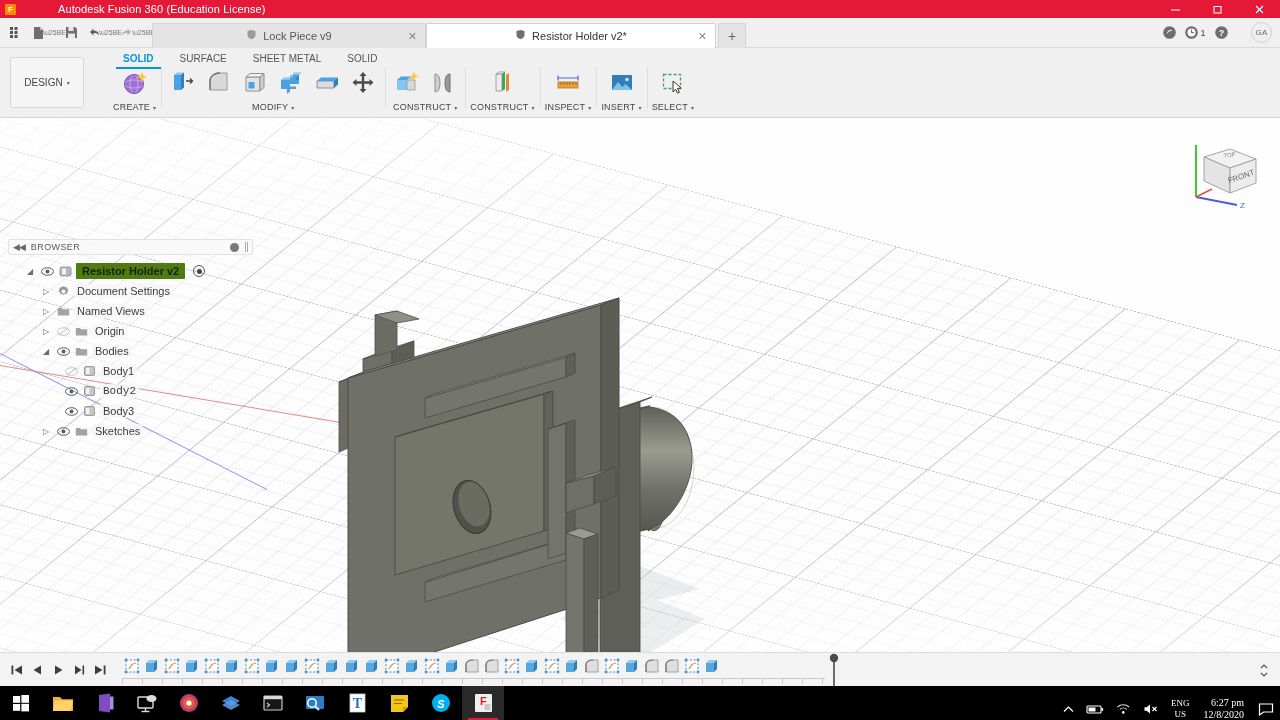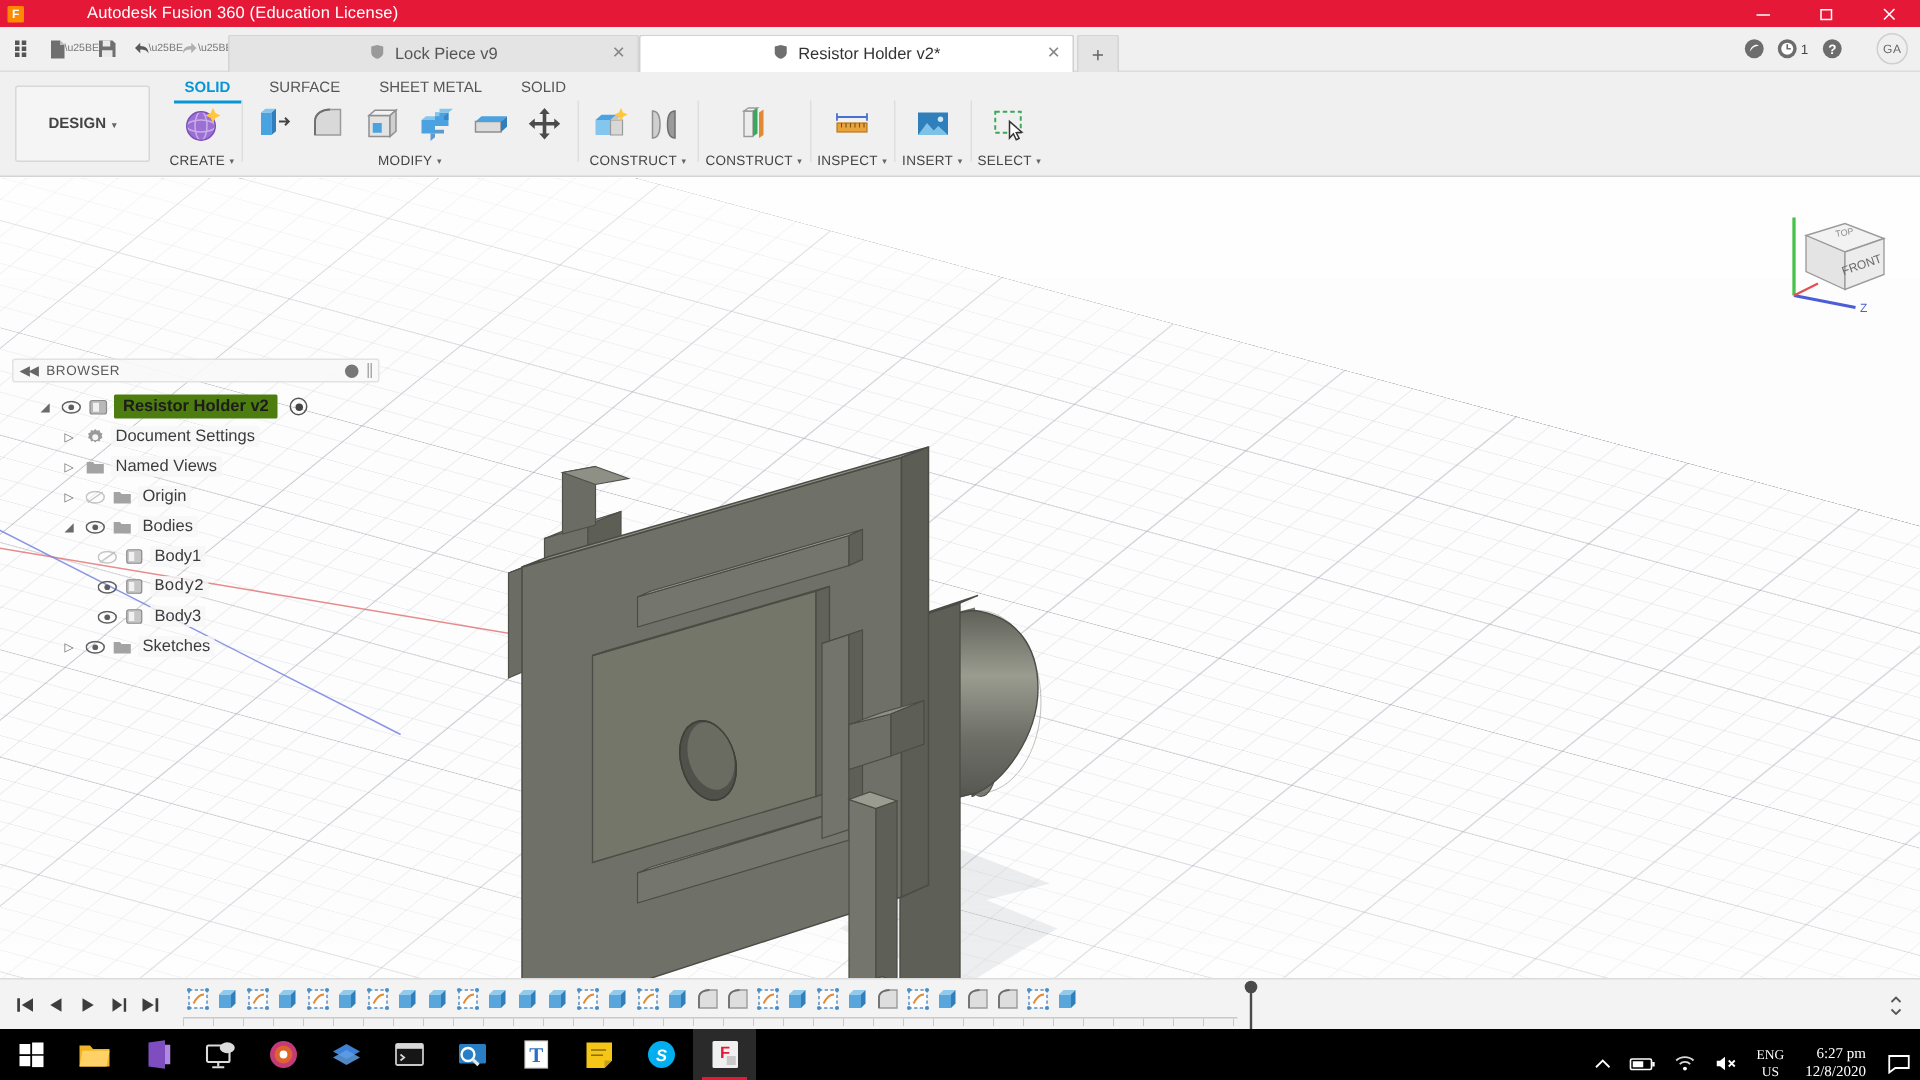--- a/index.html
+++ b/index.html
@@ -73,24 +73,24 @@
     display:flex; align-items:center; justify-content:center; font-size:8px; color:#666;
     letter-spacing:.3px; margin-left:16px;
   }
 
   
   .ribbon {
     position:absolute; left:0; top:48px; width:1280px; height:70px;
     background:#f0f0f0; border-bottom:1px solid #d4d4d4;
   }
   .design-box {
-    position:absolute; left:10px; top:9px; width:90px; height:51px;
+    position:absolute; left:10px; top:9px; width:74px; height:51px;
     border:1px solid #d8d8d8; background:#f5f5f5; border-radius:2px;
     display:flex; align-items:center; justify-content:center; gap:4px;
-    font-size:10px; color:#444;font-weight:bold;
+    font-size:10px; color:#444;
   }
   .ribtabs { position:absolute; left:110px; top:3px; display:flex; gap:0; }
   .ribtab {
     padding:2px 13px 3px; font-size:10px; color:#555; position:relative; white-space:nowrap;
   }
   .ribtab.active { color:#0696d7;font-weight:bold; }
   .ribtab.active:after {
     content:""; position:absolute; left:6px; right:6px; bottom:-2px; height:2px; background:#0696d7;
   }
   .groups { position:absolute; left:108px; top:17px; display:flex; align-items:flex-start; height:52px; }

